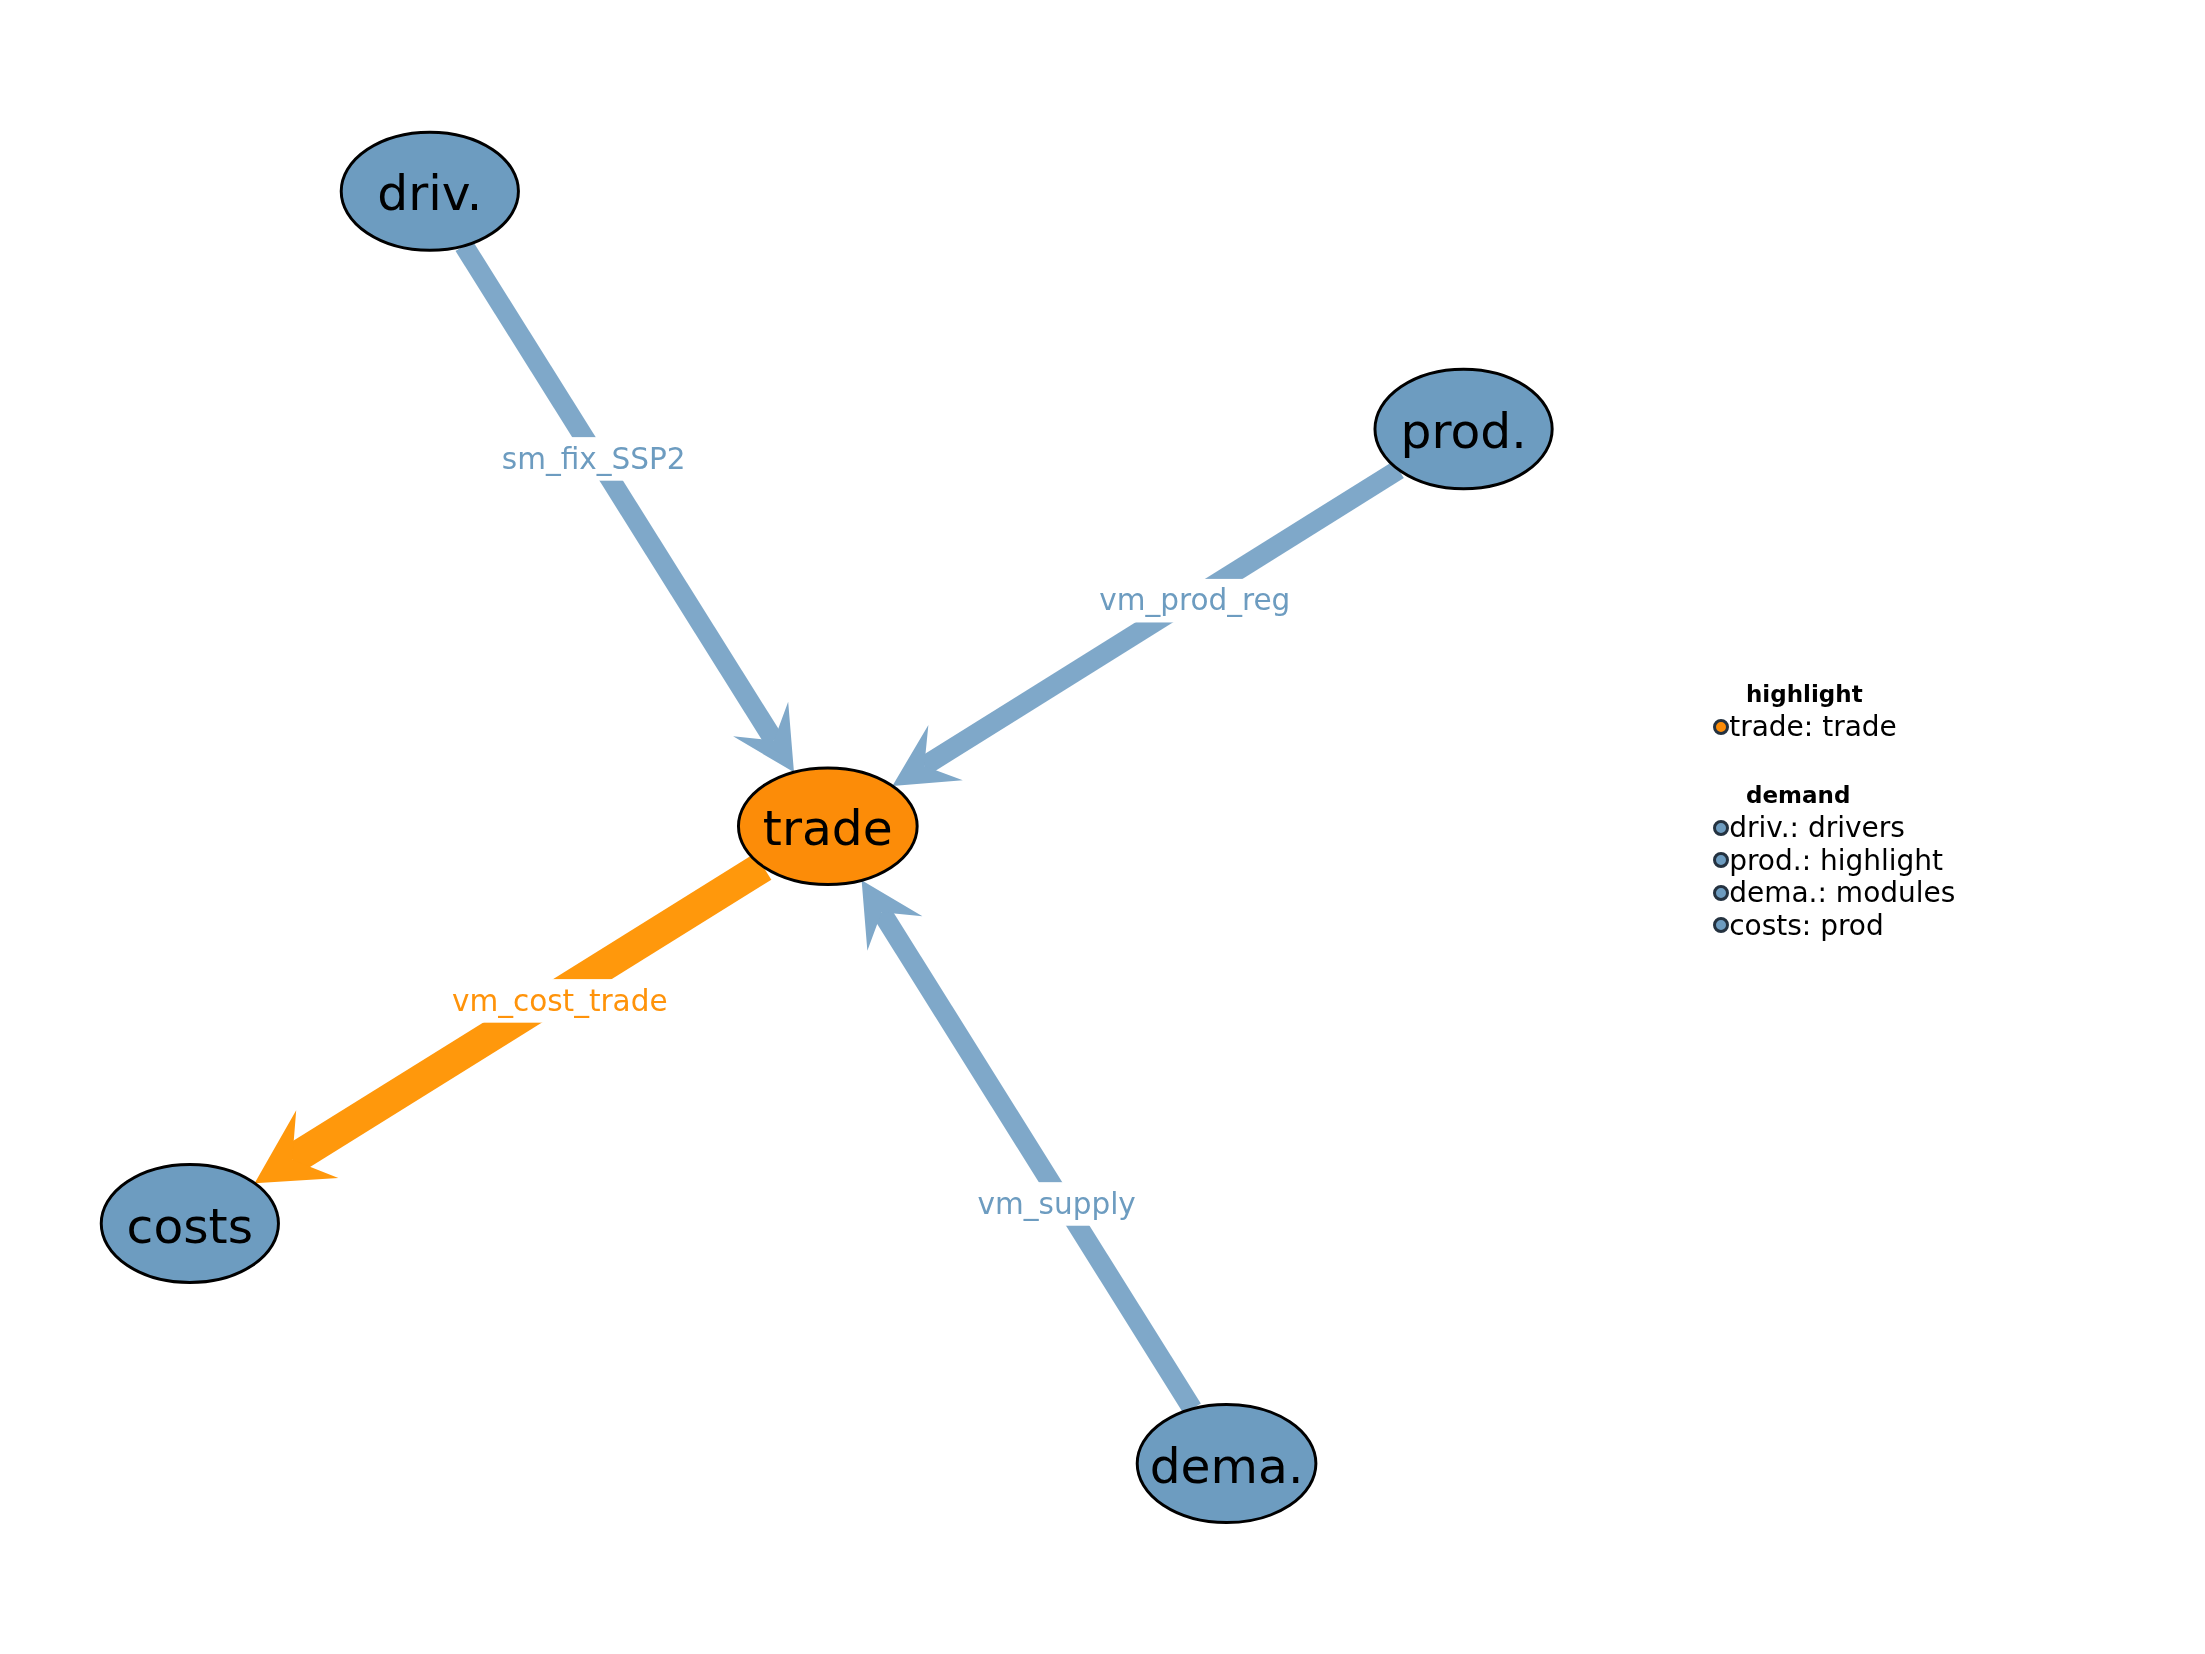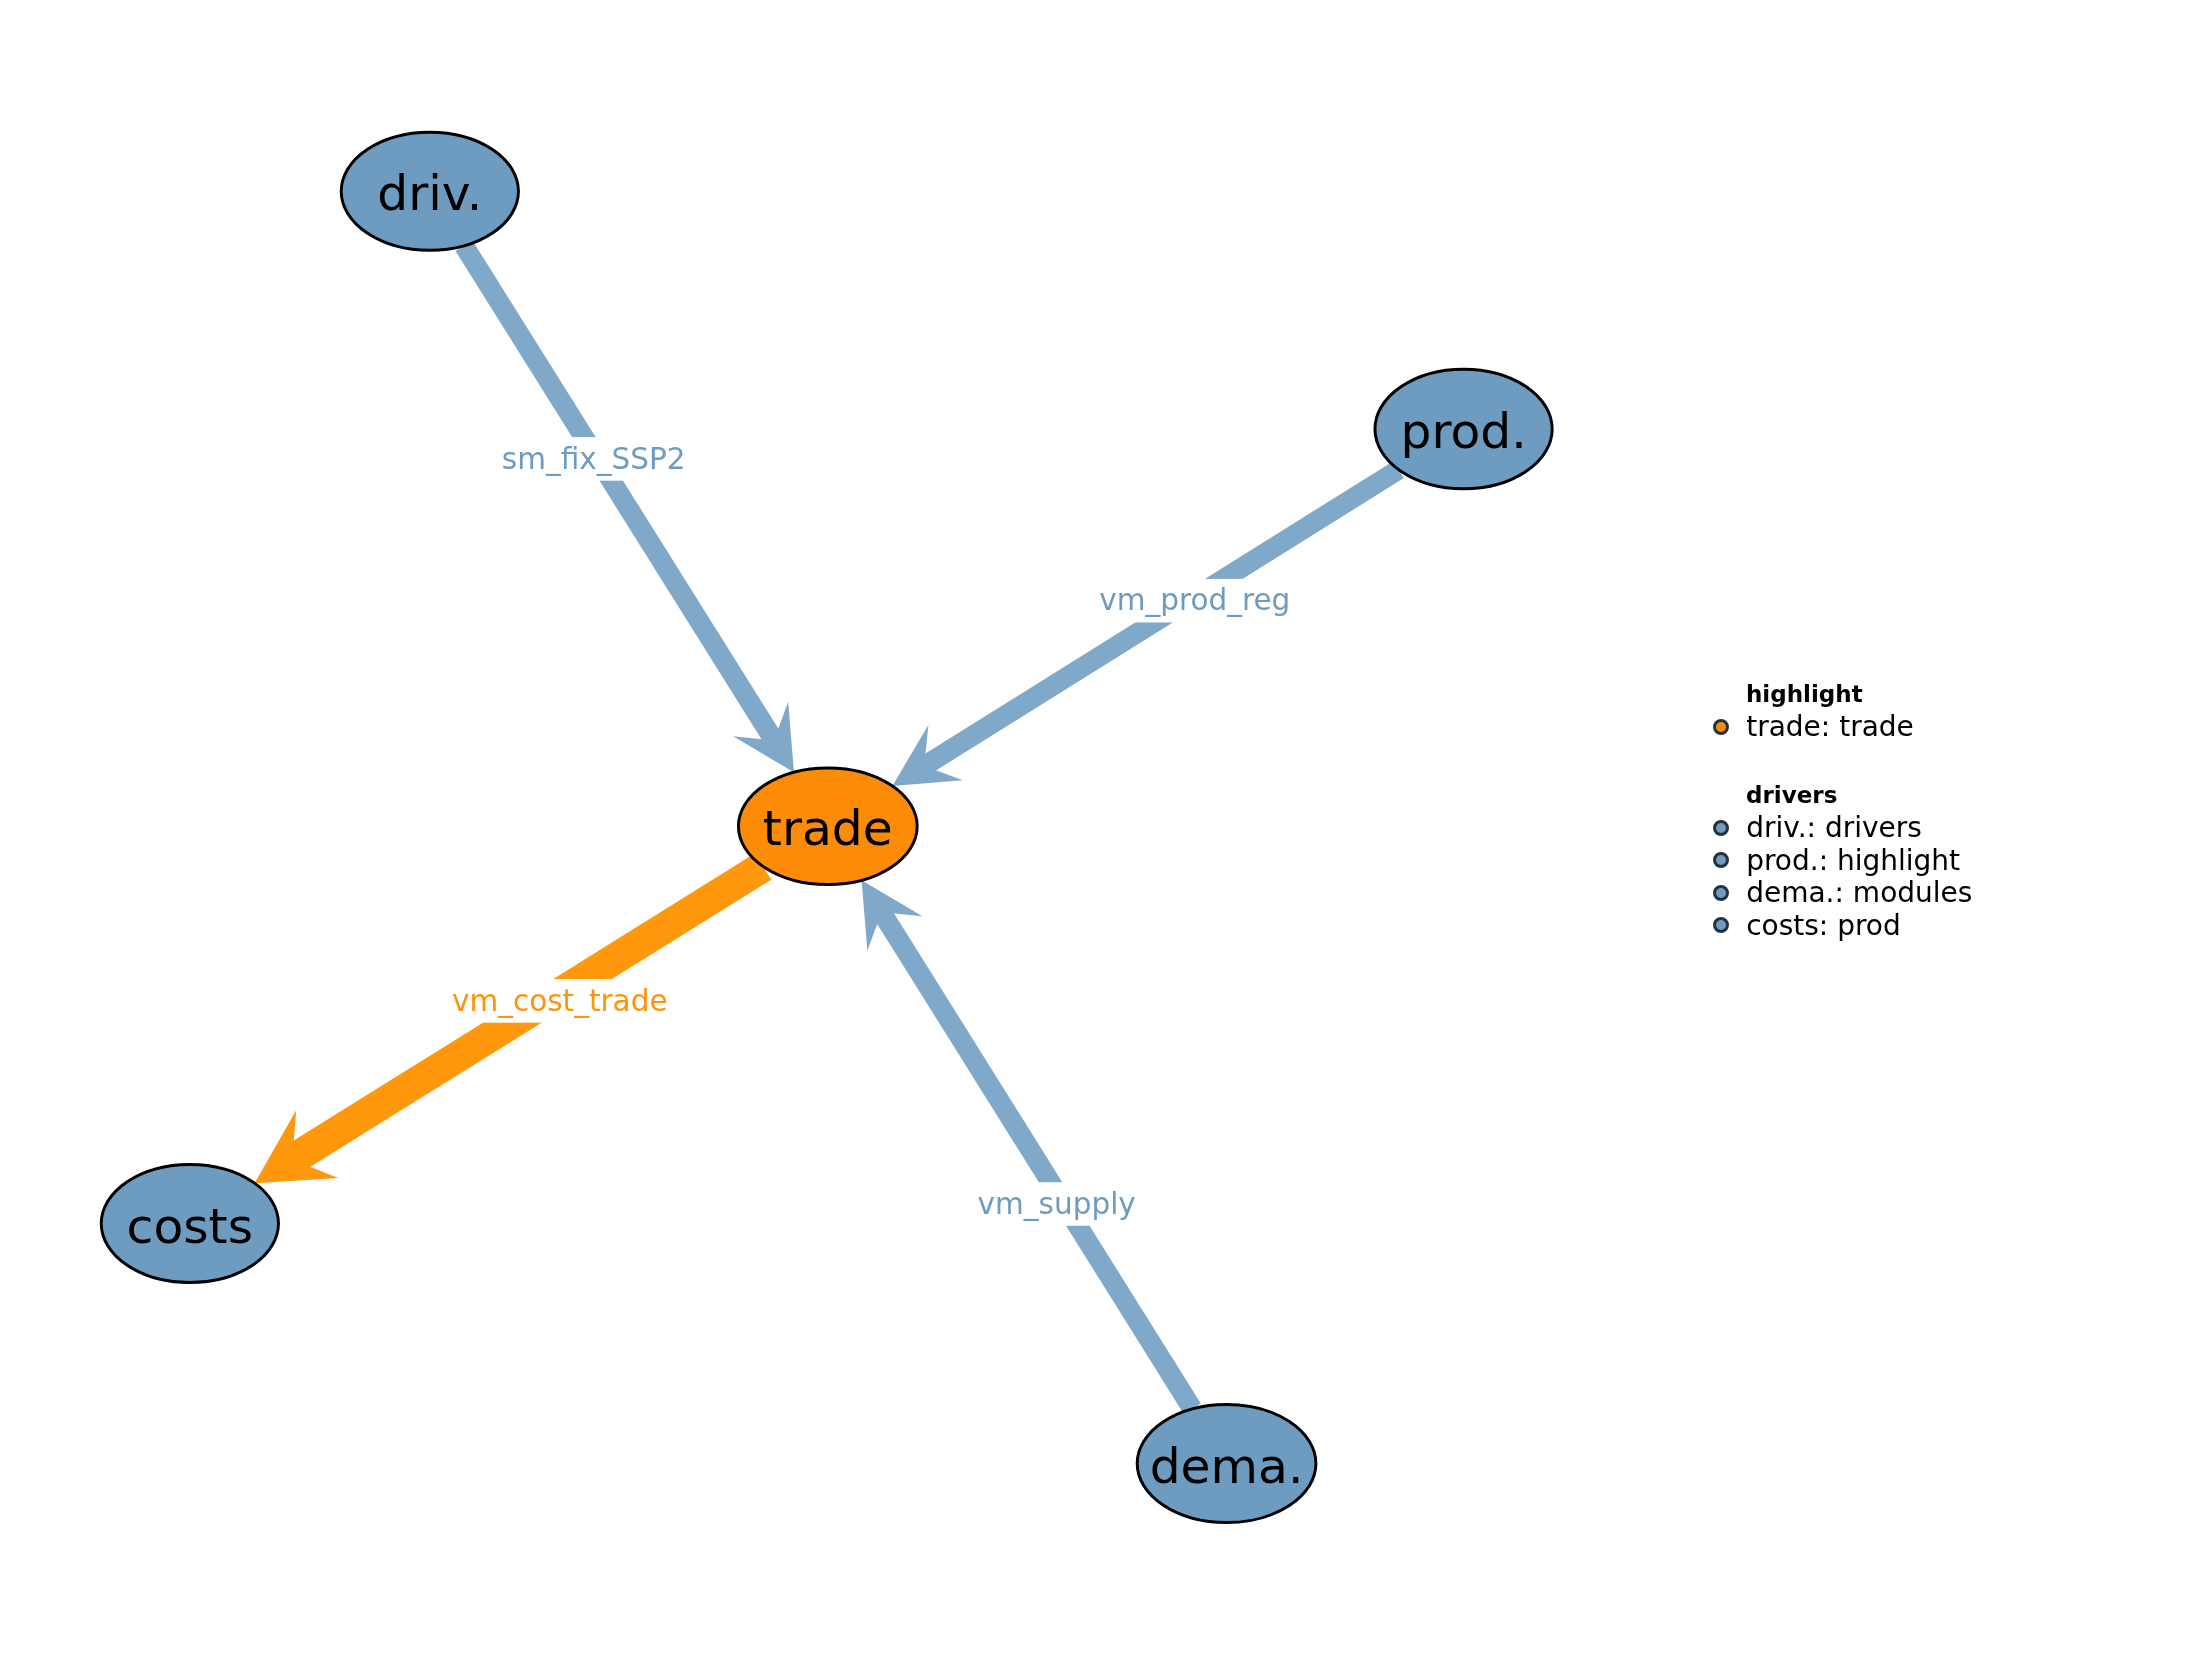--- a/index.html
+++ b/index.html
@@ -49,21 +49,21 @@
     width: 16.2px;
     height: 16.2px;
     border-radius: 50%;
     border: 3px solid var(--legend-dot-border, #243240);
     flex: 0 0 auto;
   }
   .legend-dot.orange { background: var(--node-orange, #fc8c08); }
   .legend-dot.blue   { background: var(--node-blue, #6d9cc0); }
   .legend-label {
     font-size: 28px;
-    margin-left: 17px;
+    margin-left: 0;
   }
 </style>
 </head>
 <body>
 
 <div class="figure">
 
   <svg class="graph" width="2205" height="1654" viewBox="0 0 2986 2240">
       <g>
         <g>
@@ -122,21 +122,21 @@
       <div class="legend-title">highlight</div>
     </div>
     <div class="legend-row">
       <span class="legend-dot orange"></span>
       <span class="legend-label">trade: trade</span>
     </div>
 
     <div class="legend-spacer"></div>
 
     <div class="legend-row">
-      <div class="legend-title">drivers</div>
+      <div class="legend-title">demand</div>
     </div>
     <div class="legend-row">
       <span class="legend-dot blue"></span>
       <span class="legend-label">driv.: drivers</span>
     </div>
     <div class="legend-row">
       <span class="legend-dot blue"></span>
       <span class="legend-label">prod.: highlight</span>
     </div>
     <div class="legend-row">

